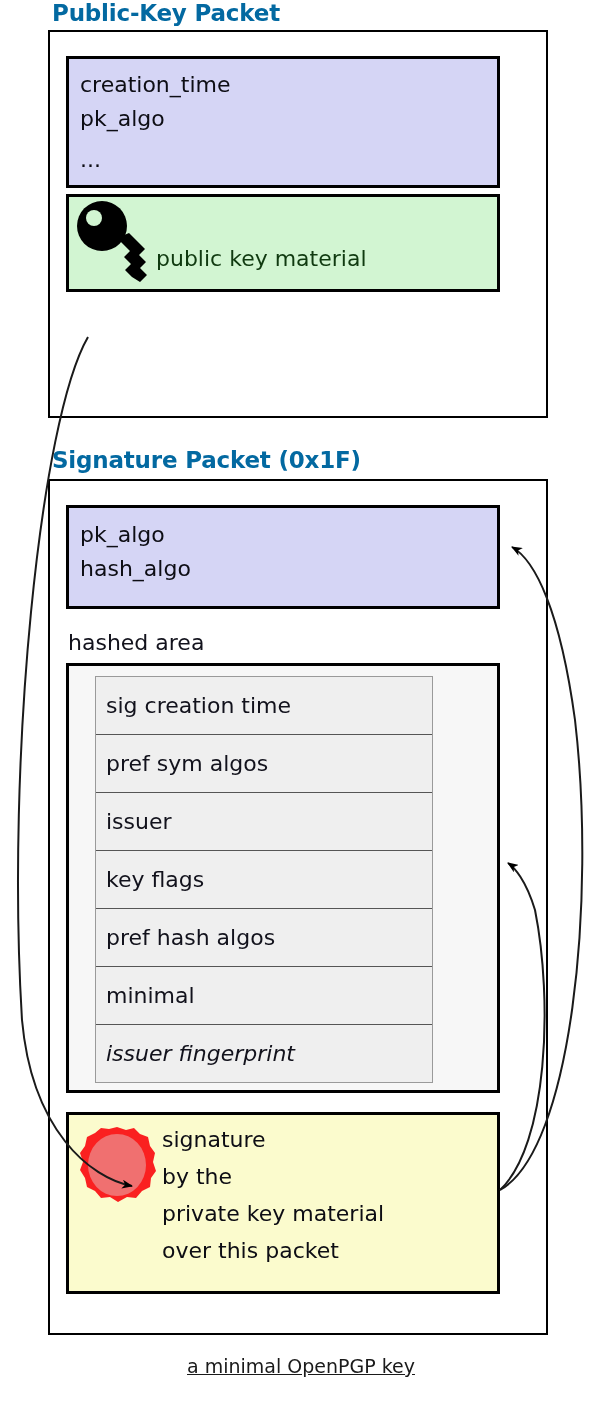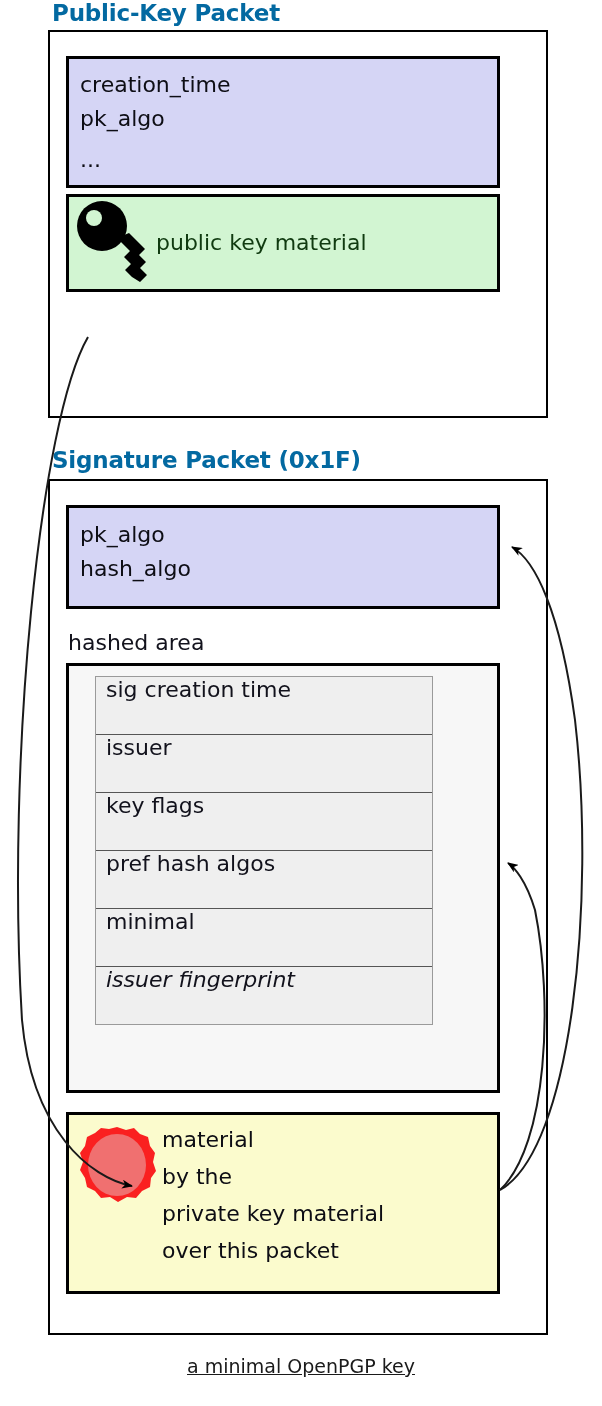--- a/index.html
+++ b/index.html
@@ -54,21 +54,21 @@
   .field-box.green    { background: #d2f5d2; }
   .field-box.yellow   { background: #fbfbcd; }
 
   .field-text {
     position: absolute;
     font-size: 22px;
     line-height: 29px;
     color: #12121c;
     white-space: pre;
   }
-  .field-text.green-text { color: #103a10; }
+  .field-text.green-text { color: #103a10; margin-top: 16px; }
   .field-text.dark-text  { color: #0d0d14; }
 
   
   .key-icon {
     position: absolute;
   }
 
   
   .seal-icon {
     position: absolute;
@@ -96,21 +96,21 @@
     border: 1px solid #9a9a9a;
     border-bottom: none;
     background: #efefef;
   }
   .subpacket-row {
     height: 58px;
     box-sizing: border-box;
     border-bottom: 1px solid #555555;
     background: #efefef;
     display: flex;
-    align-items: flex-start;
+    align-items: center;
     padding-left: 10px;
   }
   .subpacket-row:last-child {
     border-bottom: 1px solid #9a9a9a;
     font-style: italic;
   }
   .subpacket-label {
     font-size: 22px;
     color: #12121c;
     white-space: nowrap;
@@ -160,20 +160,23 @@
 <div class="field-text dark-text" style="left:80px; top:554px;">hash_algo</div>
 
 <div class="area-label" style="left:68px; top:630px;">hashed area</div>
 
 <div class="subpacket-container" style="left:66px; top:663px; width:434px; height:430px;">
   <div class="subpacket-list">
     <div class="subpacket-row">
       <span class="subpacket-label">sig creation time</span>
     </div>
     <div class="subpacket-row">
+      <span class="subpacket-label">pref sym algos</span>
+    </div>
+    <div class="subpacket-row">
       <span class="subpacket-label">issuer</span>
     </div>
     <div class="subpacket-row">
       <span class="subpacket-label">key flags</span>
     </div>
     <div class="subpacket-row">
       <span class="subpacket-label">pref hash algos</span>
     </div>
     <div class="subpacket-row">
       <span class="subpacket-label">minimal</span>
@@ -186,21 +189,21 @@
 
 <div class="field-box yellow" style="left:66px; top:1112px; width:434px; height:182px;"></div>
 <div class="seal-icon" style="left:74px; top:1122px; width:86px; height:86px;">
   <svg width="86" height="86" viewBox="0 0 86 86">
     <path d="M43 5 L52 8 L60 6 L66 12 L74 15 L76 24 L81 31 L79 40 L82 49 L77 56 L76 65
              L68 69 L62 76 L53 75 L44 80 L36 75 L27 76 L21 69 L13 65 L11 56 L6 48 L9 40
              L6 31 L11 24 L13 15 L21 11 L27 6 L35 7 Z" fill="#fa2020"></path>
     <ellipse cx="43" cy="43" rx="29" ry="31" fill="#f07070"></ellipse>
   </svg>
 </div>
-<div class="field-text dark-text" style="left:162px; top:1125px;">material</div>
+<div class="field-text dark-text" style="left:162px; top:1125px;">signature</div>
 <div class="field-text dark-text" style="left:162px; top:1162px;">by the</div>
 <div class="field-text dark-text" style="left:162px; top:1199px;">private key material</div>
 <div class="field-text dark-text" style="left:162px; top:1236px;">over this packet</div>
 
 <svg id="connectors" viewBox="0 0 602 1406">
   <defs>
     <marker id="arrowhead" markerWidth="11" markerHeight="9" refX="10" refY="4.5" orient="auto" markerUnits="userSpaceOnUse">
       <path d="M0,0 L11,4.5 L0,9 L3,4.5 Z" fill="#000000"></path>
     </marker>
   </defs>

